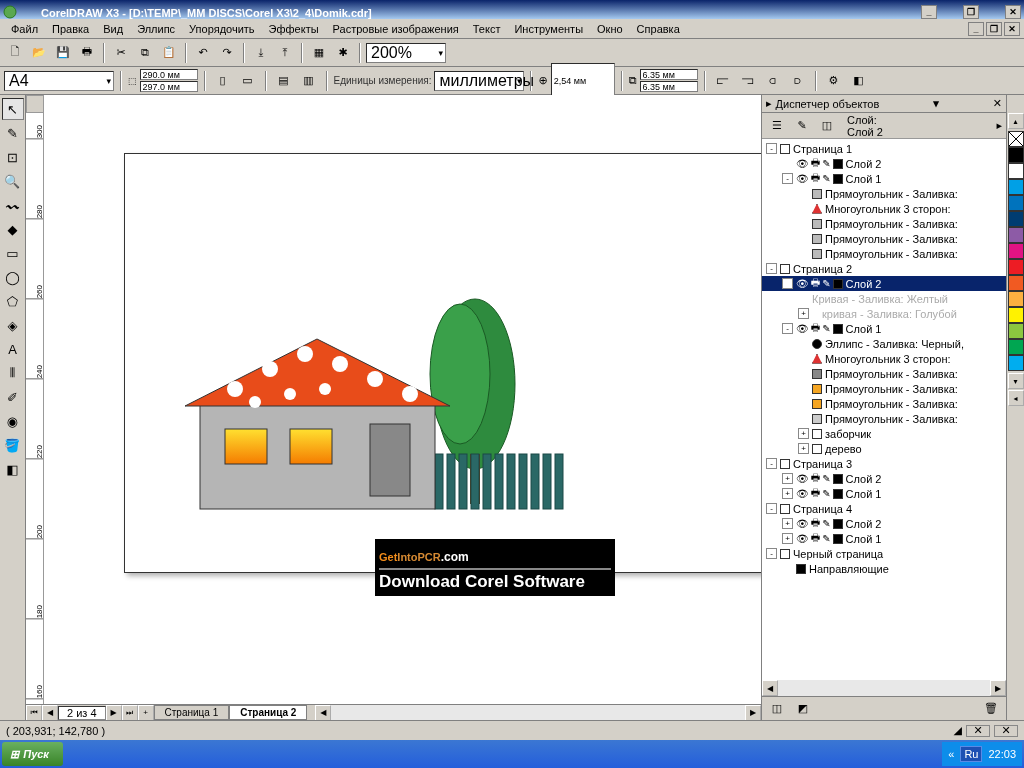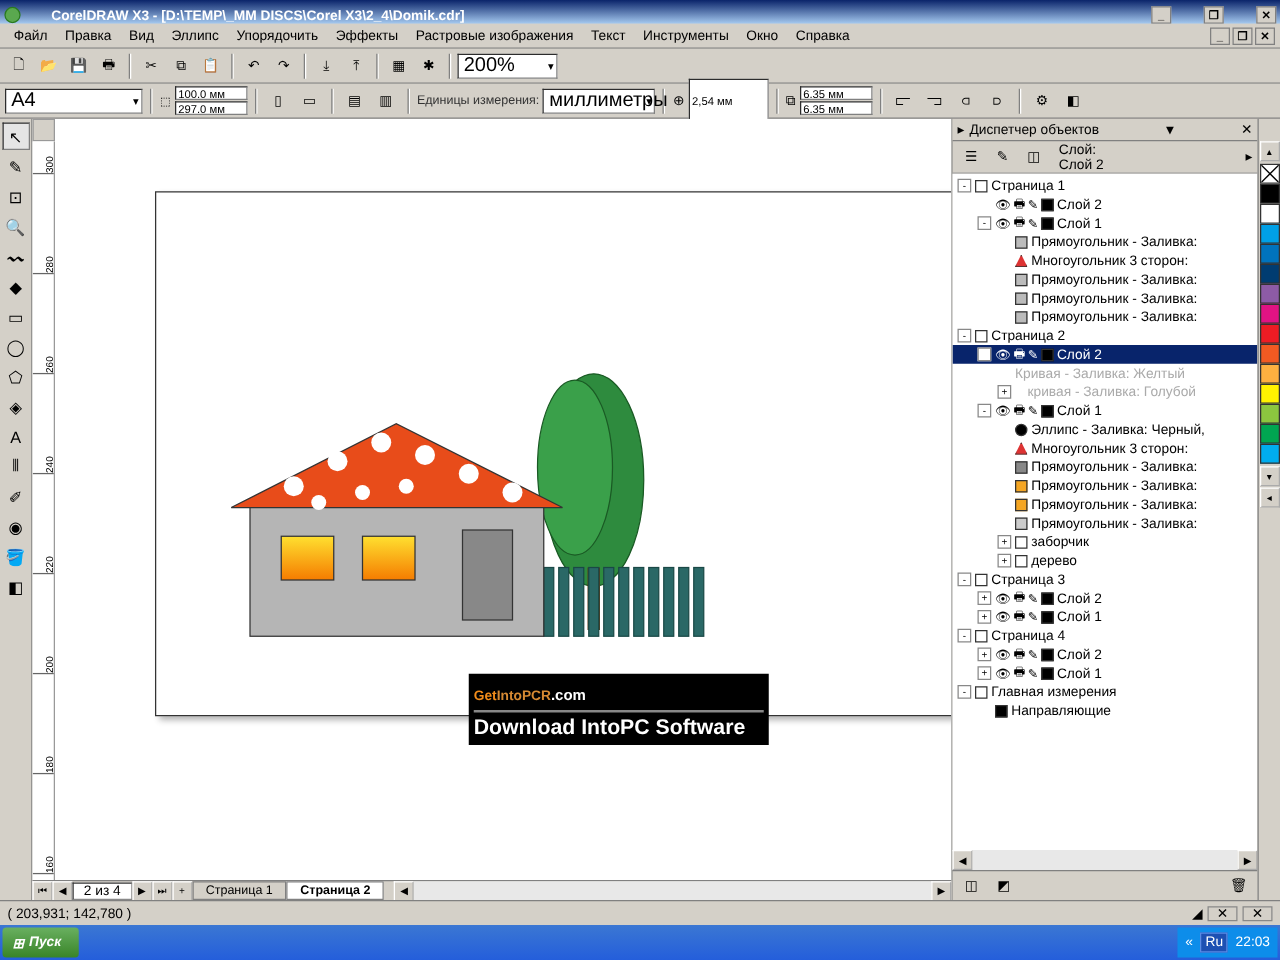--- a/index.html
+++ b/index.html
@@ -118,21 +118,21 @@
   <div class="tbtn">✱</div>
   <div class="sep"></div>
   <div class="dropdown" style="width:80px">200%</div>
 </div>
 
 <div class="propbar">
   <div class="dropdown" style="width:110px">A4</div>
   <div class="sep"></div>
   <div style="display:flex;flex-direction:column;gap:0;font-size:9px">⬚</div>
   <div class="spinpair">
-    <div class="spin">100.0 мм</div>
+    <div class="spin">290.0 мм</div>
     <div class="spin">297.0 мм</div>
   </div>
   <div class="sep"></div>
   <div class="tbtn">▯</div>
   <div class="tbtn">▭</div>
   <div class="sep"></div>
   <div class="tbtn">▤</div>
   <div class="tbtn">▥</div>
   <div class="sep"></div>
   <span class="lbl">Единицы измерения:</span>
@@ -239,21 +239,21 @@
                 <linearGradient id="wg" x1="0" y1="0" x2="0" y2="1">
                   <stop offset="0" stop-color="#ffe030"></stop>
                   <stop offset="1" stop-color="#f57c00"></stop>
                 </linearGradient>
               </defs>
 
             <rect x="245" y="270" width="40" height="72" fill="#888" stroke="#333"></rect>
           </svg>
           <div class="getinto">
             <div class="l1"><span class="g">Get</span><span style="color:#d68a33">IntoPC</span><span class="r">R</span><span style="font-size:12px;color:#fff">.com</span></div>
-            <div class="l2">Download IntoPC Software</div>
+            <div class="l2">Download Corel Software</div>
           </div>
         </div>
       </div>
     </div>
 
     <div class="scrollbar-h">
       <div class="scroll-btn">⏮</div>
       <div class="scroll-btn">◀</div>
       <span style="padding:0 8px;background:white;height:14px;display:flex;align-items:center;border:1px inset #888">2 из 4</span>
       <div class="scroll-btn">▶</div>
@@ -468,21 +468,21 @@
           <span class="eye">👁</span>
           <span class="eye">🖶</span>
           <span class="eye">✎</span>
           <span class="sw" style="background: rgb(0, 0, 0);"></span>
           <span>Слой 1</span>
         </div>
         <div class="tree-item">
           <span class="spacer" style="width: 0px;"></span>
           <span class="exp">-</span>
           <span class="sw" style="background: rgb(255, 255, 255);"></span>
-          <span>Главная измерения</span>
+          <span>Черный страница</span>
         </div>
         <div class="tree-item">
           <span class="spacer" style="width: 16px;"></span>
           <span style="width: 14px; display: inline-block;"></span>
           <span class="sw" style="background: rgb(0, 0, 0);"></span>
           <span>Направляющие</span>
         </div>
       </div>
     <div style="height:16px;display:flex">
       <div class="scroll-btn">◀</div>

